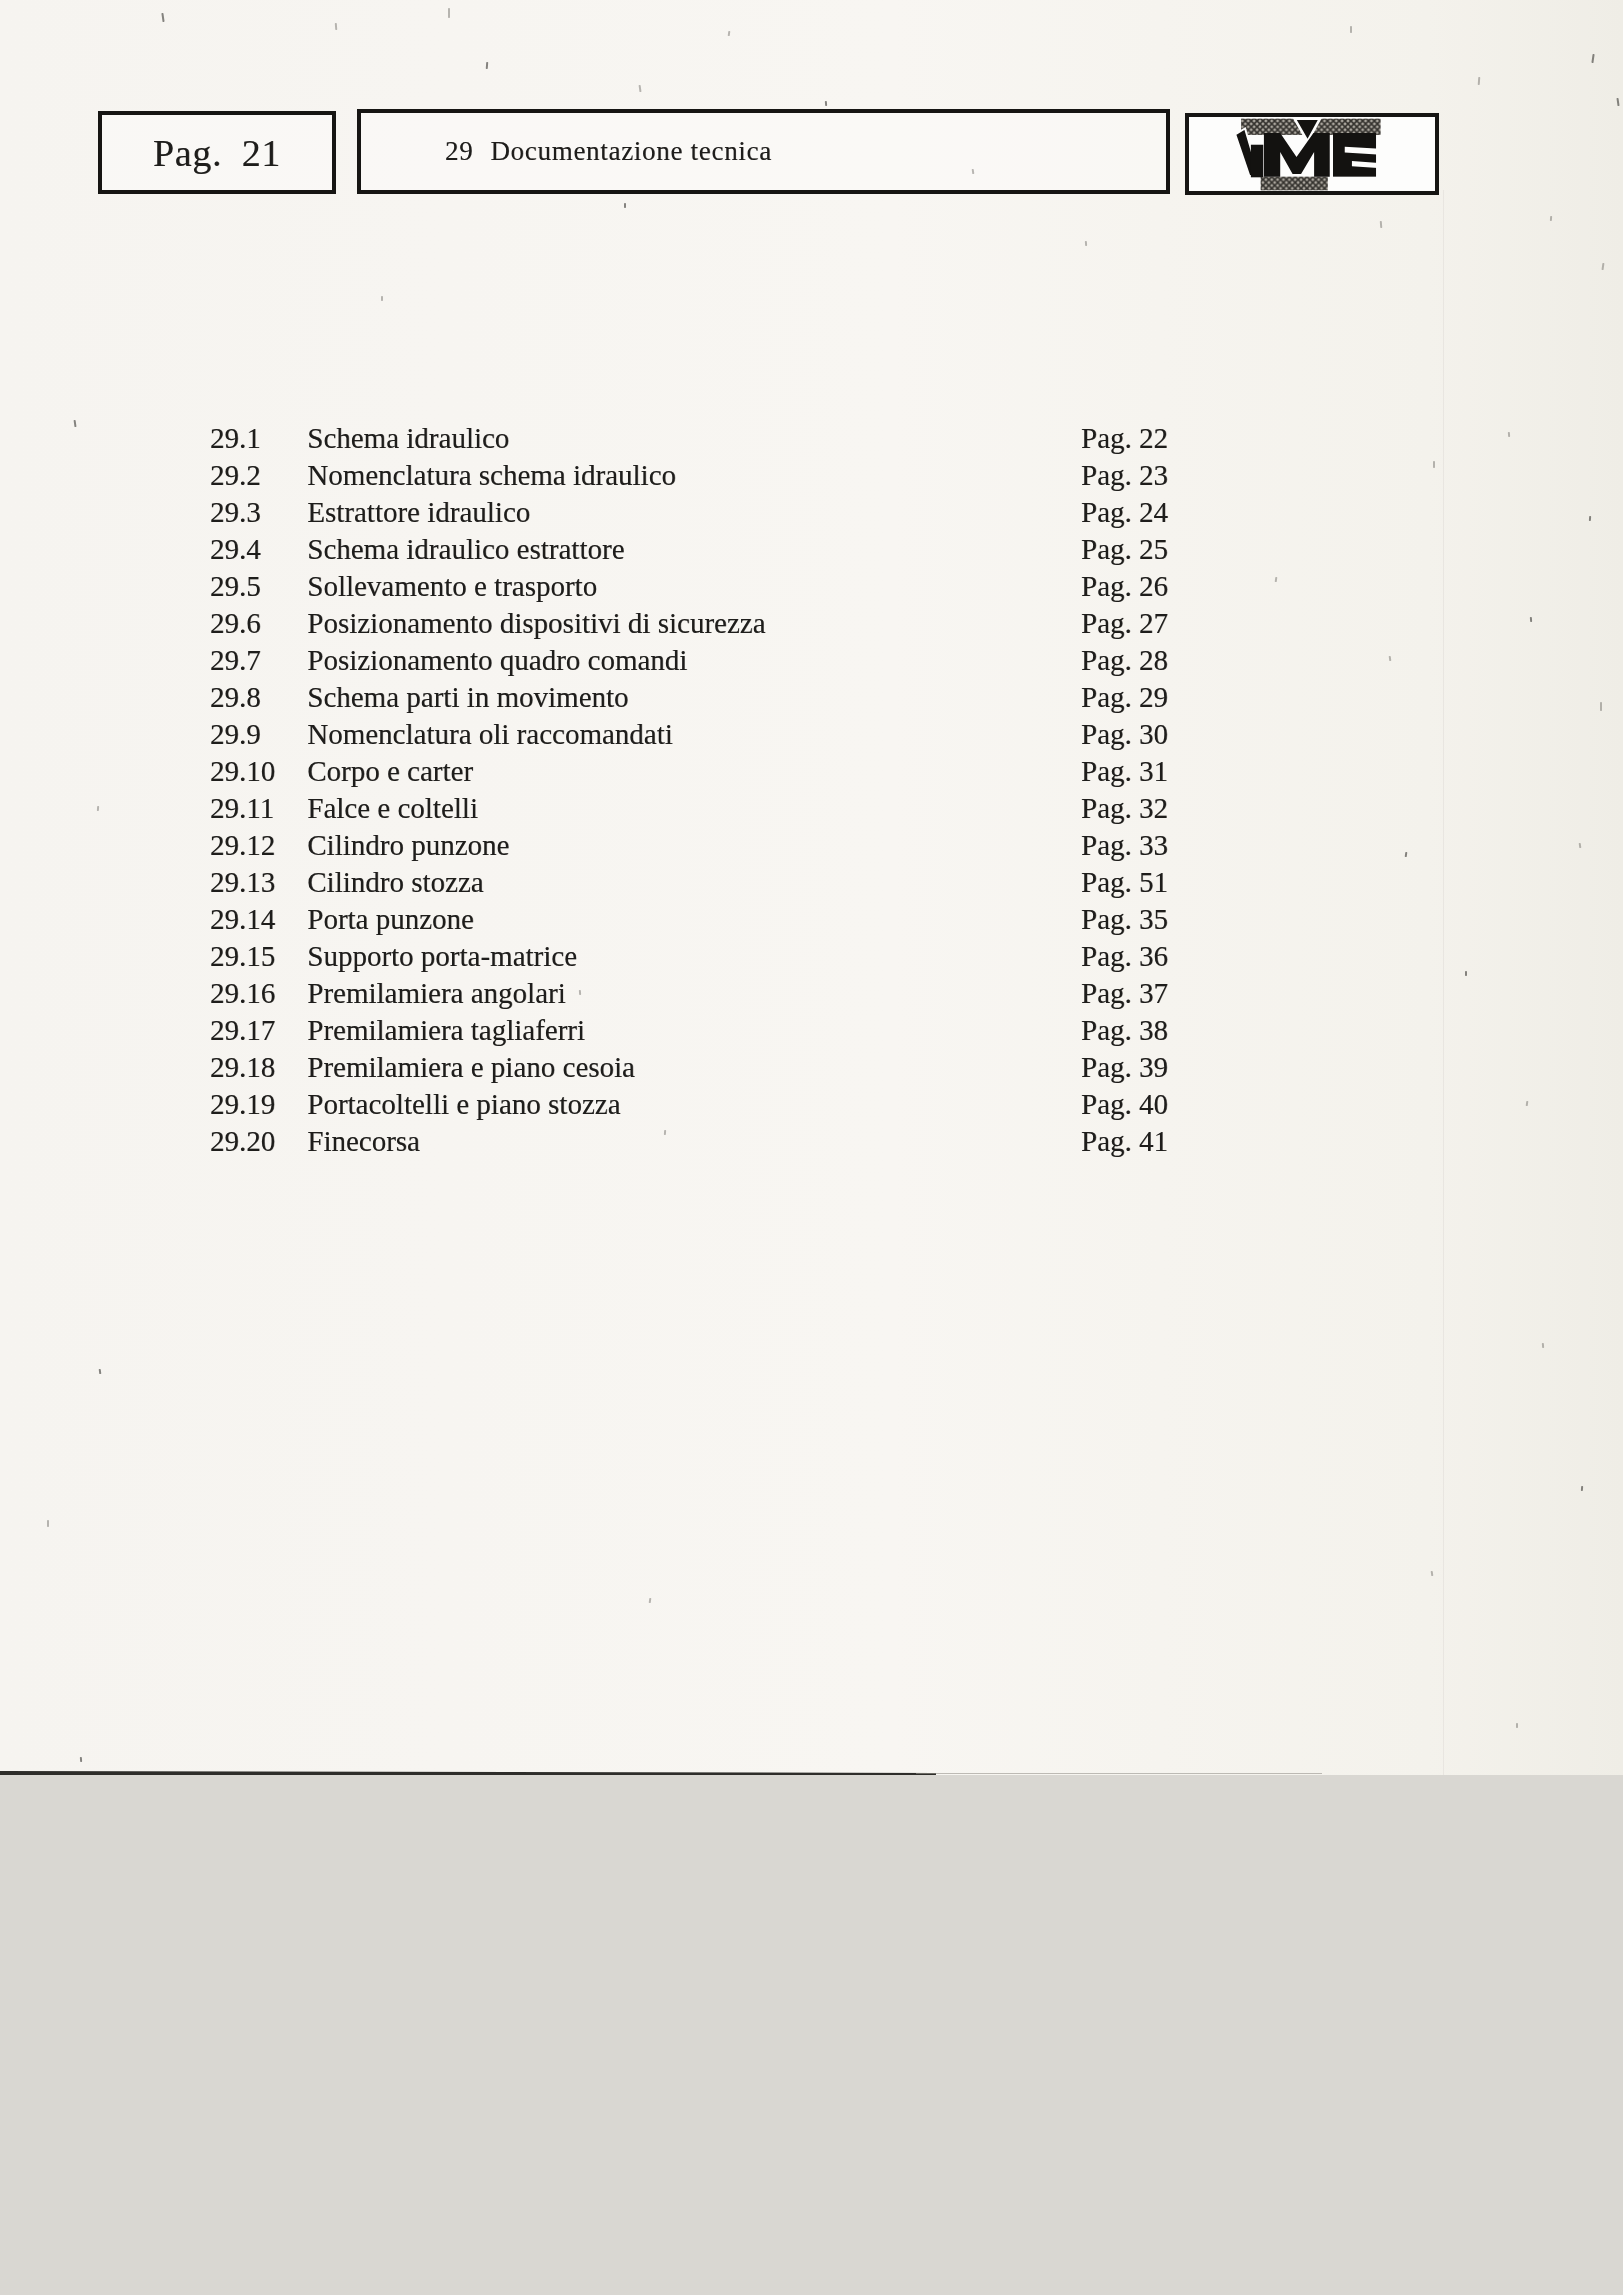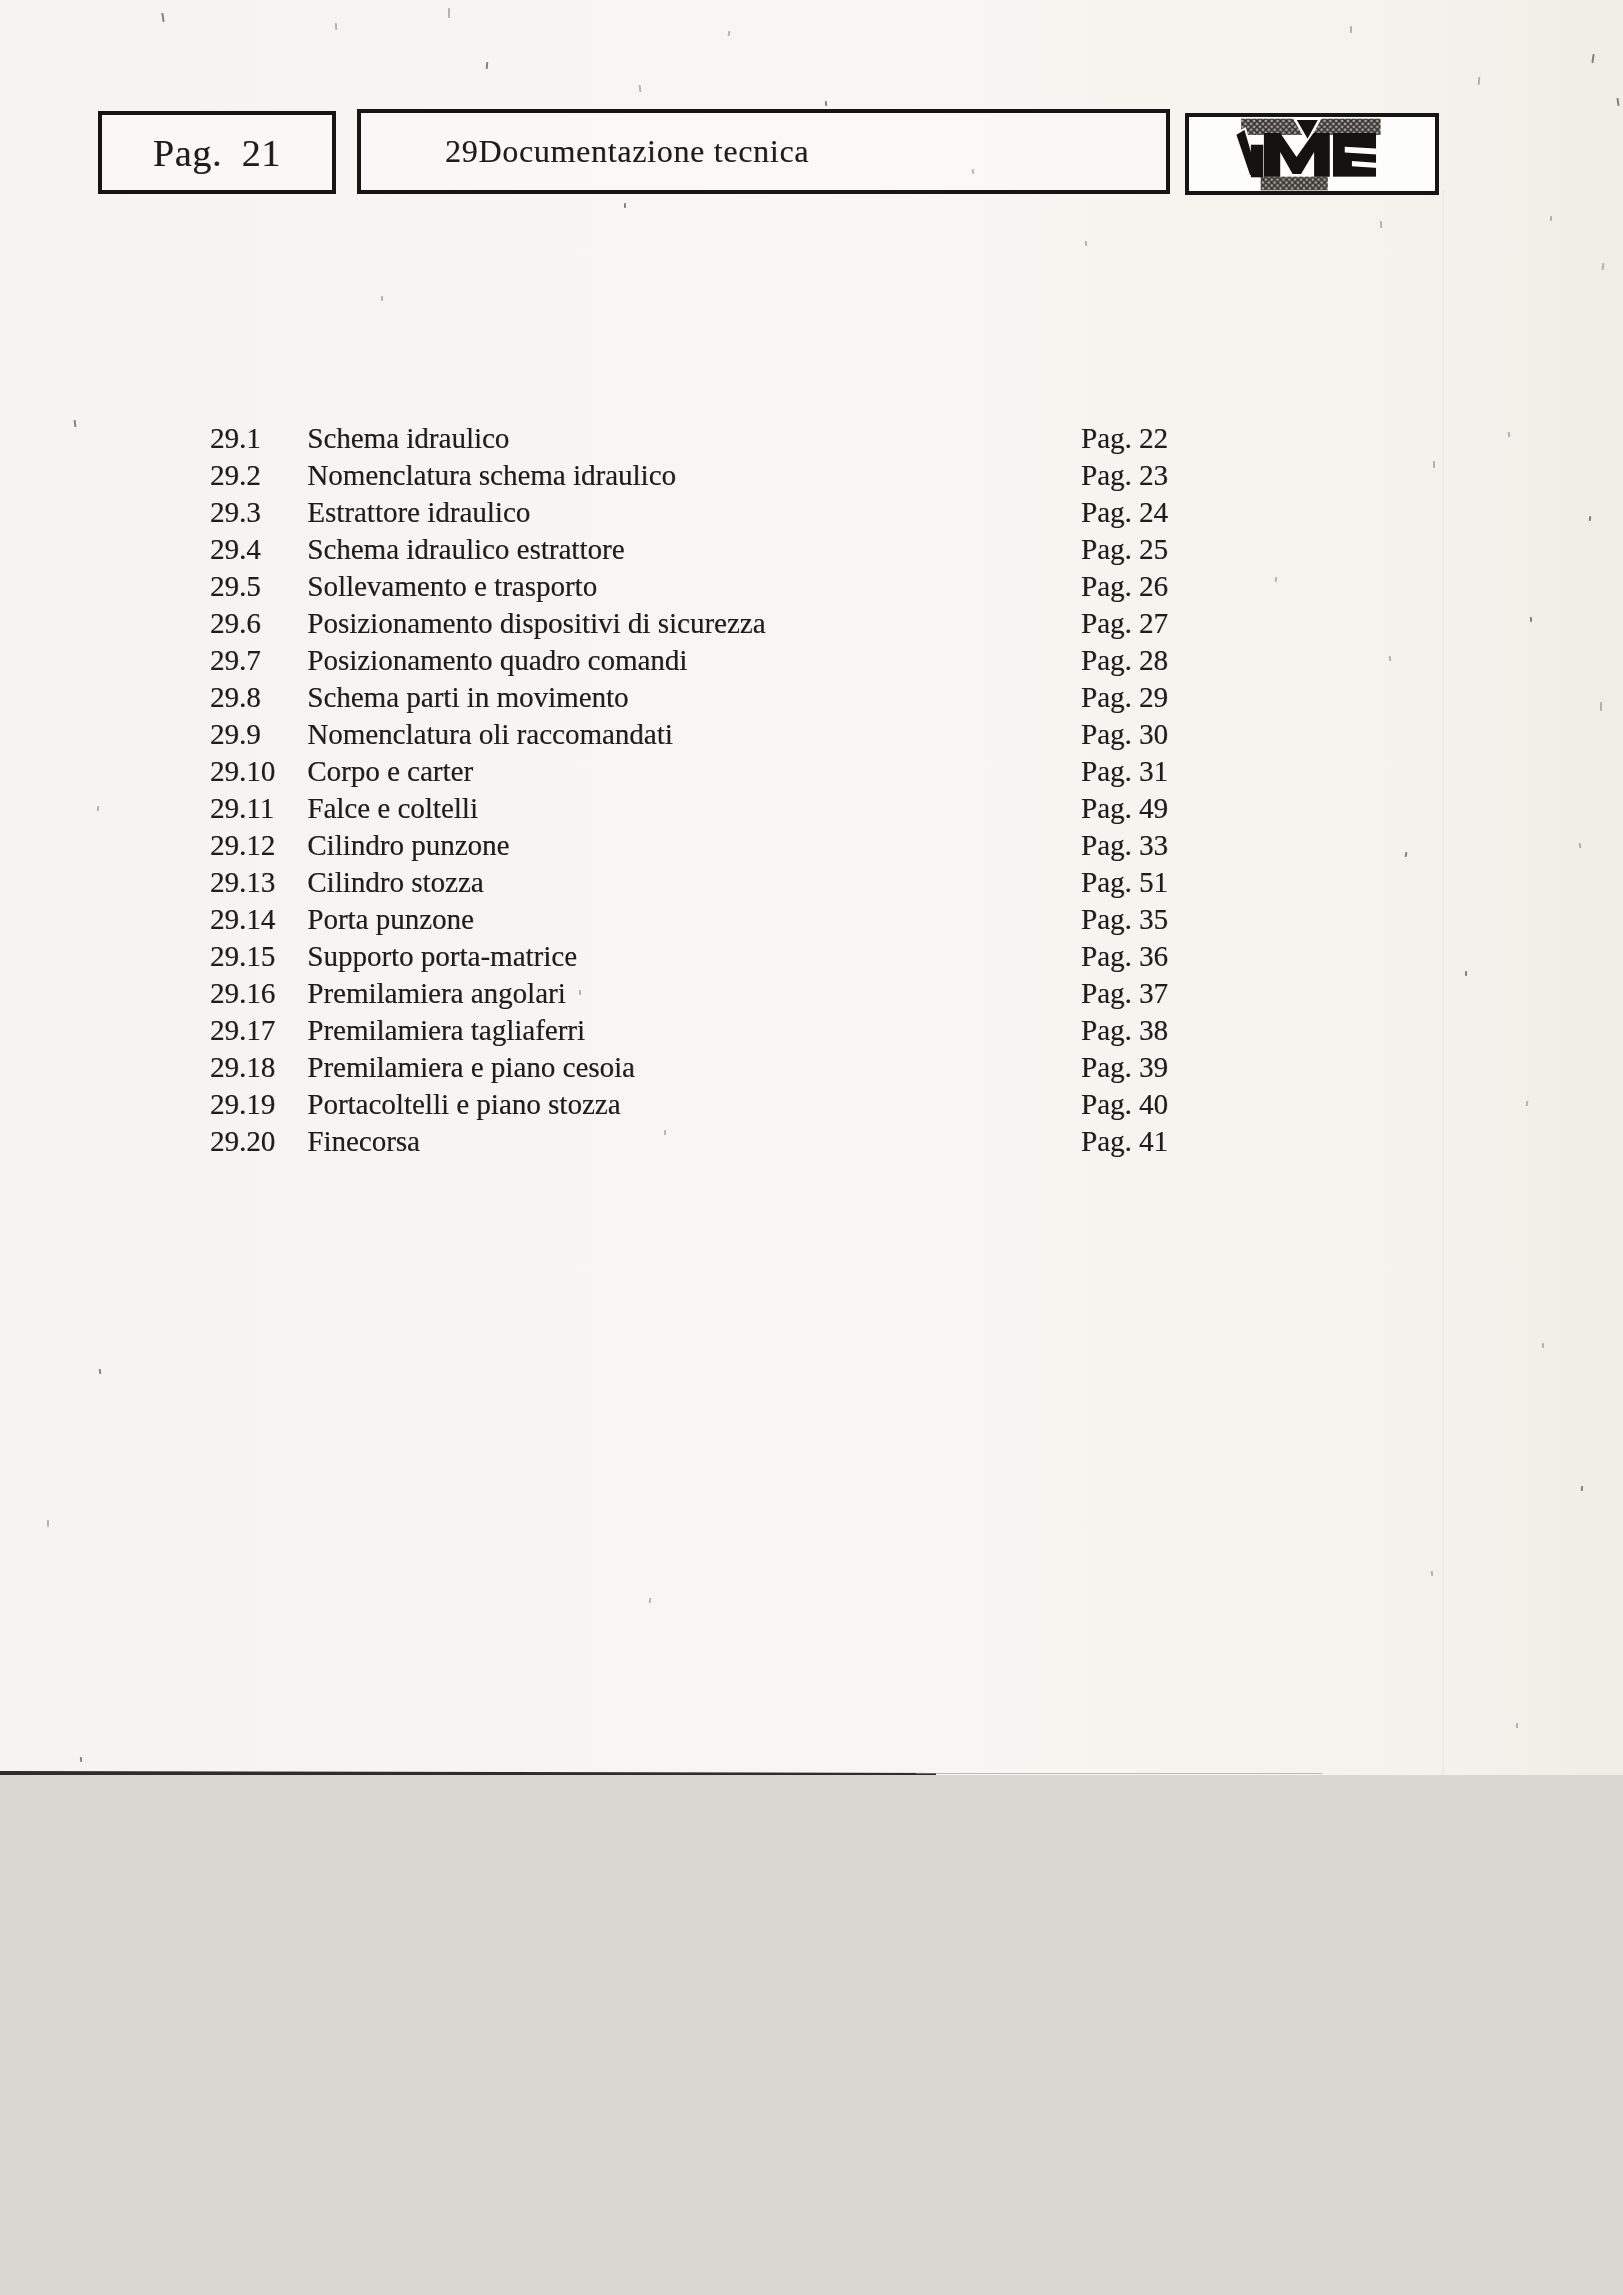--- a/index.html
+++ b/index.html
@@ -13,21 +13,21 @@
   .ink { text-shadow:0.4px 0.4px 0.5px rgba(25,23,20,0.45); }
 
   
   .hbox {
     position:absolute; border:4.6px solid #161513; background:rgba(255,255,255,0.35);
     display:flex; align-items:center;
   }
   .box-pagenum { left:98px; top:111px; width:238px; height:83px; justify-content:center;
                  font-size:38px; letter-spacing:0.7px; word-spacing:9.2px; }
   .box-title   { left:357px; top:109px; width:813px; height:85px;
-                 font-size:32px; letter-spacing:0.7px; }
+                 font-size:27px; letter-spacing:0.7px;gap:17px; }
   .box-title .ch-num   { margin-left:84px; }
   .box-title .ch-title { }
   .box-logo    { left:1185px; top:113px; width:254px; height:82px; background:#fdfdfc; }
   .box-logo svg { display:block; width:245px; height:73px; }
 
   
   .toc { position:absolute; left:210px; top:420px; width:995px; font-size:29px; }
   .toc-row { position:relative; height:37px; line-height:37px; white-space:nowrap; }
   .toc-num   { display:inline-block; width:90px; }
   .toc-title { display:inline-block; }
@@ -143,21 +143,21 @@
 
       <div class="toc-row">
         <span class="toc-num">29.10</span>
         <span class="toc-title">Corpo e carter</span>
         <span class="toc-page">Pag. 31</span>
       </div>
 
       <div class="toc-row">
         <span class="toc-num">29.11</span>
         <span class="toc-title">Falce e coltelli</span>
-        <span class="toc-page">Pag. 49</span>
+        <span class="toc-page">Pag. 32</span>
       </div>
 
       <div class="toc-row">
         <span class="toc-num">29.12</span>
         <span class="toc-title">Cilindro punzone</span>
         <span class="toc-page">Pag. 33</span>
       </div>
 
       <div class="toc-row">
         <span class="toc-num">29.13</span>

